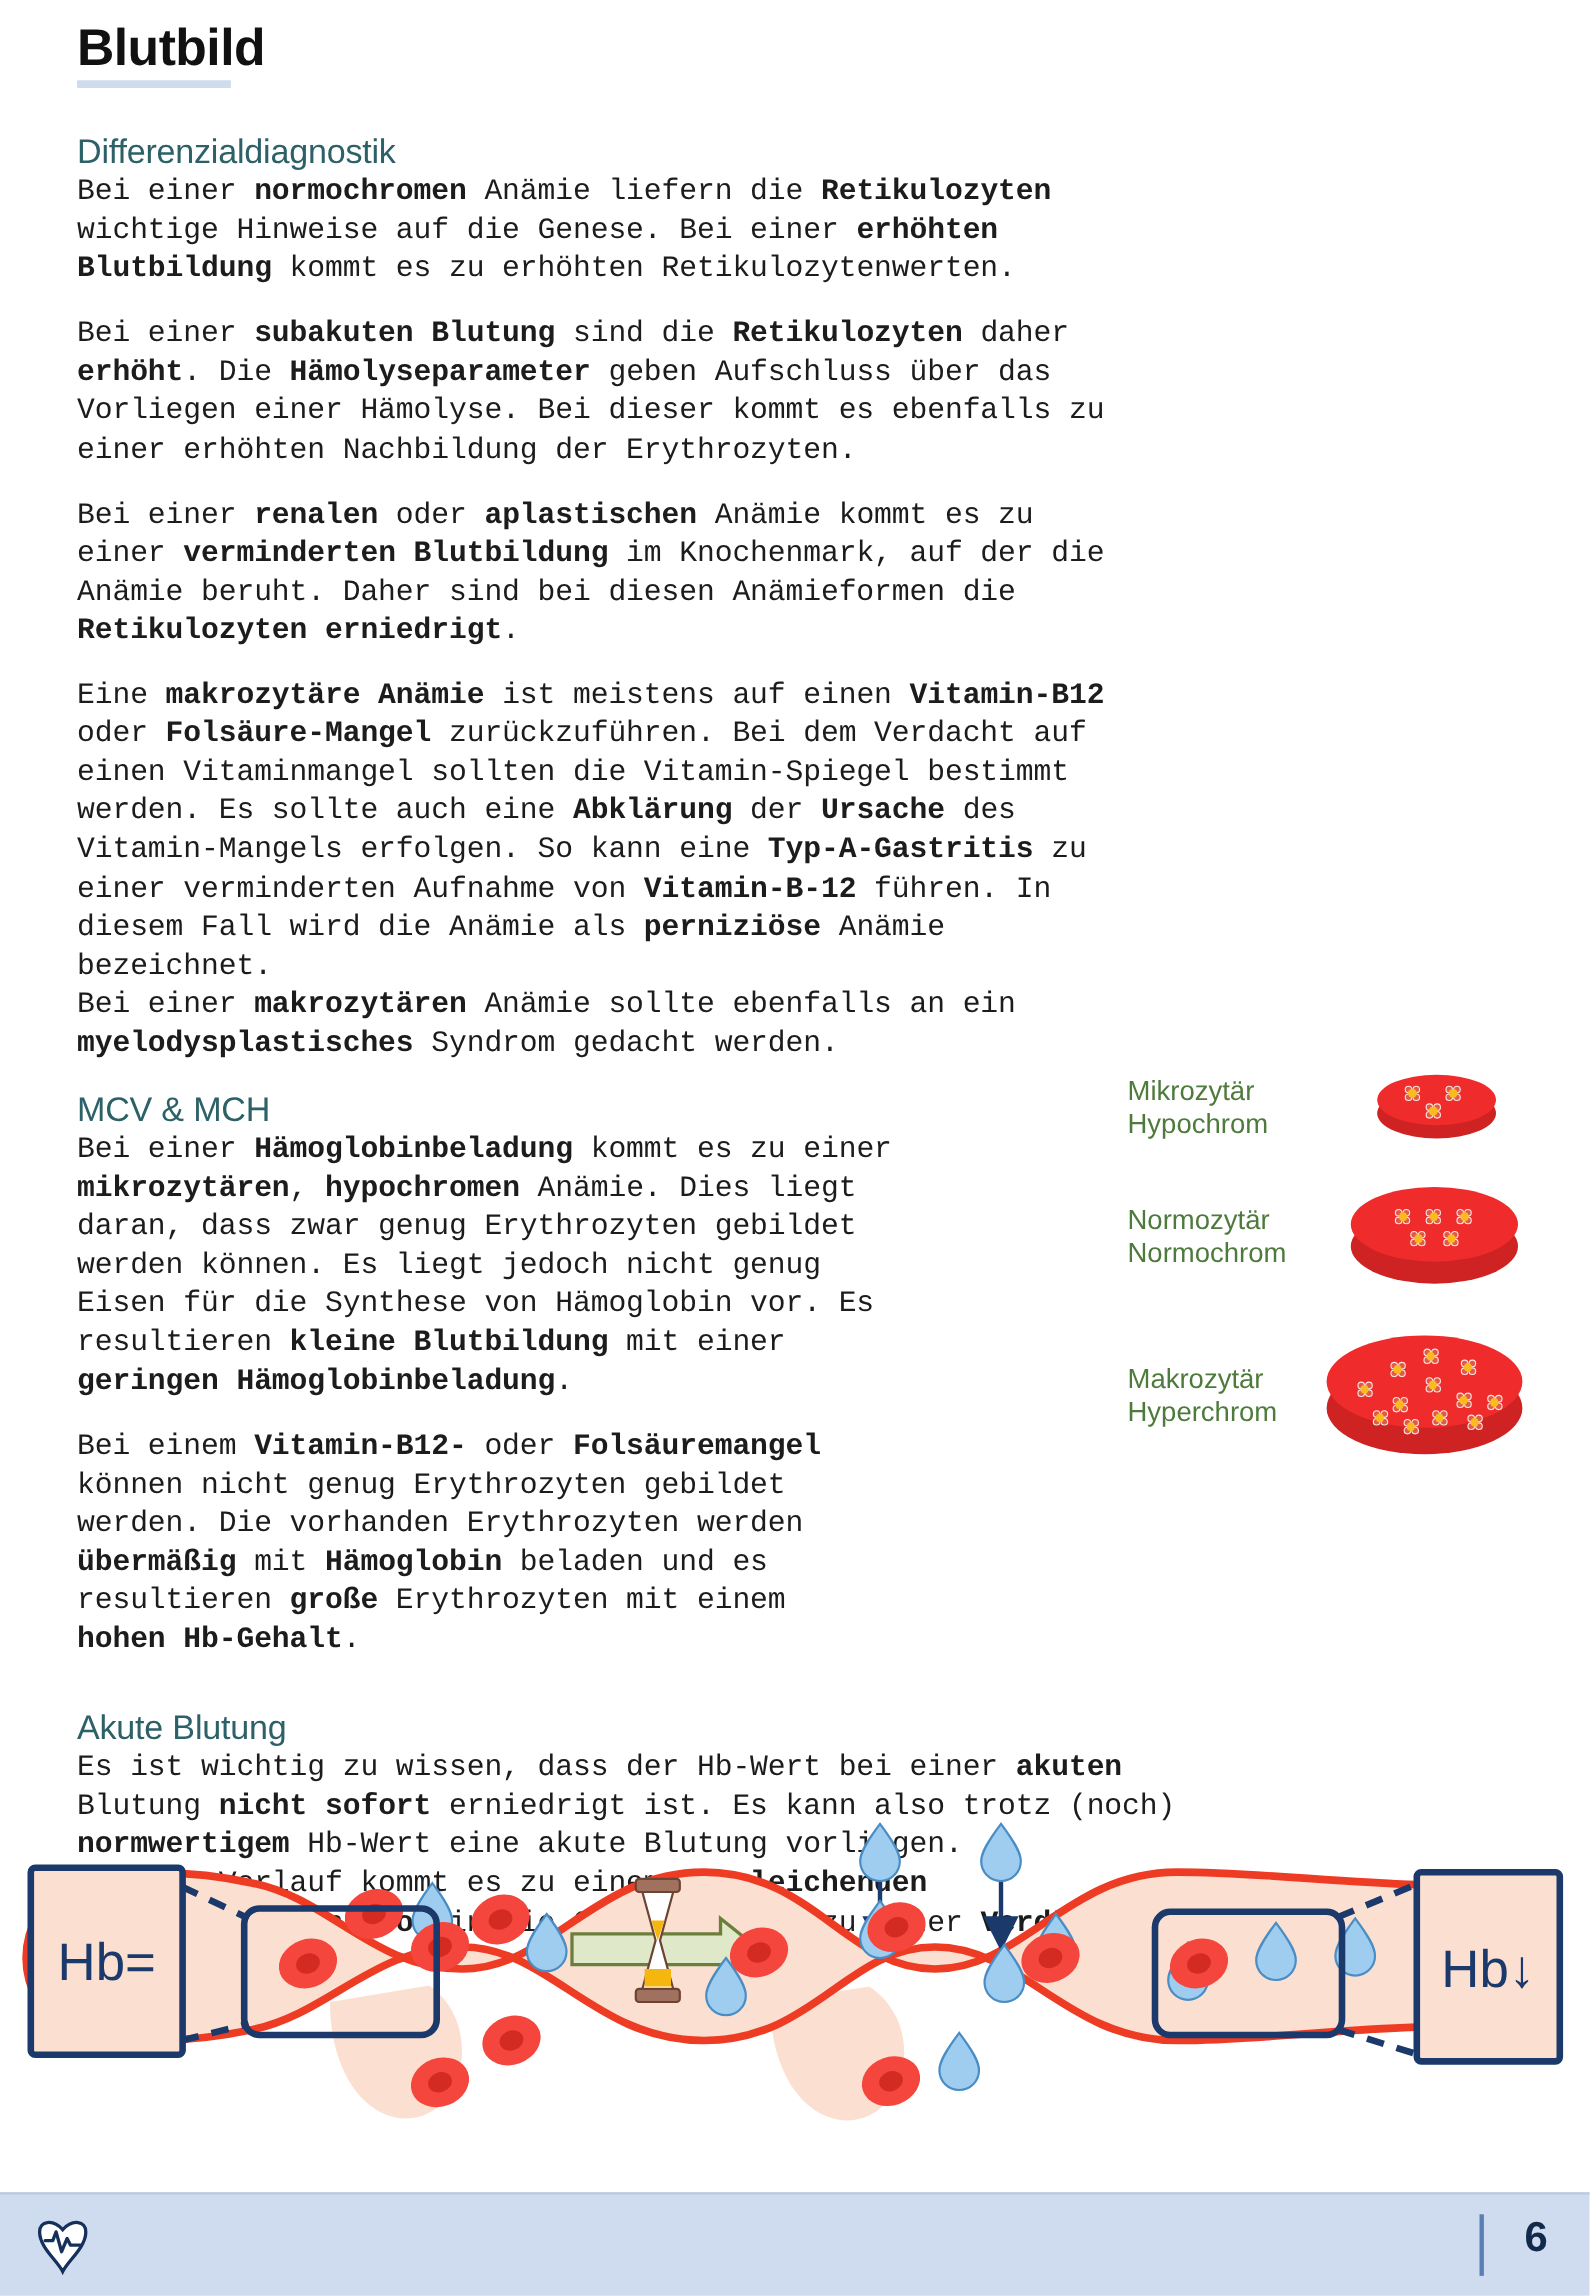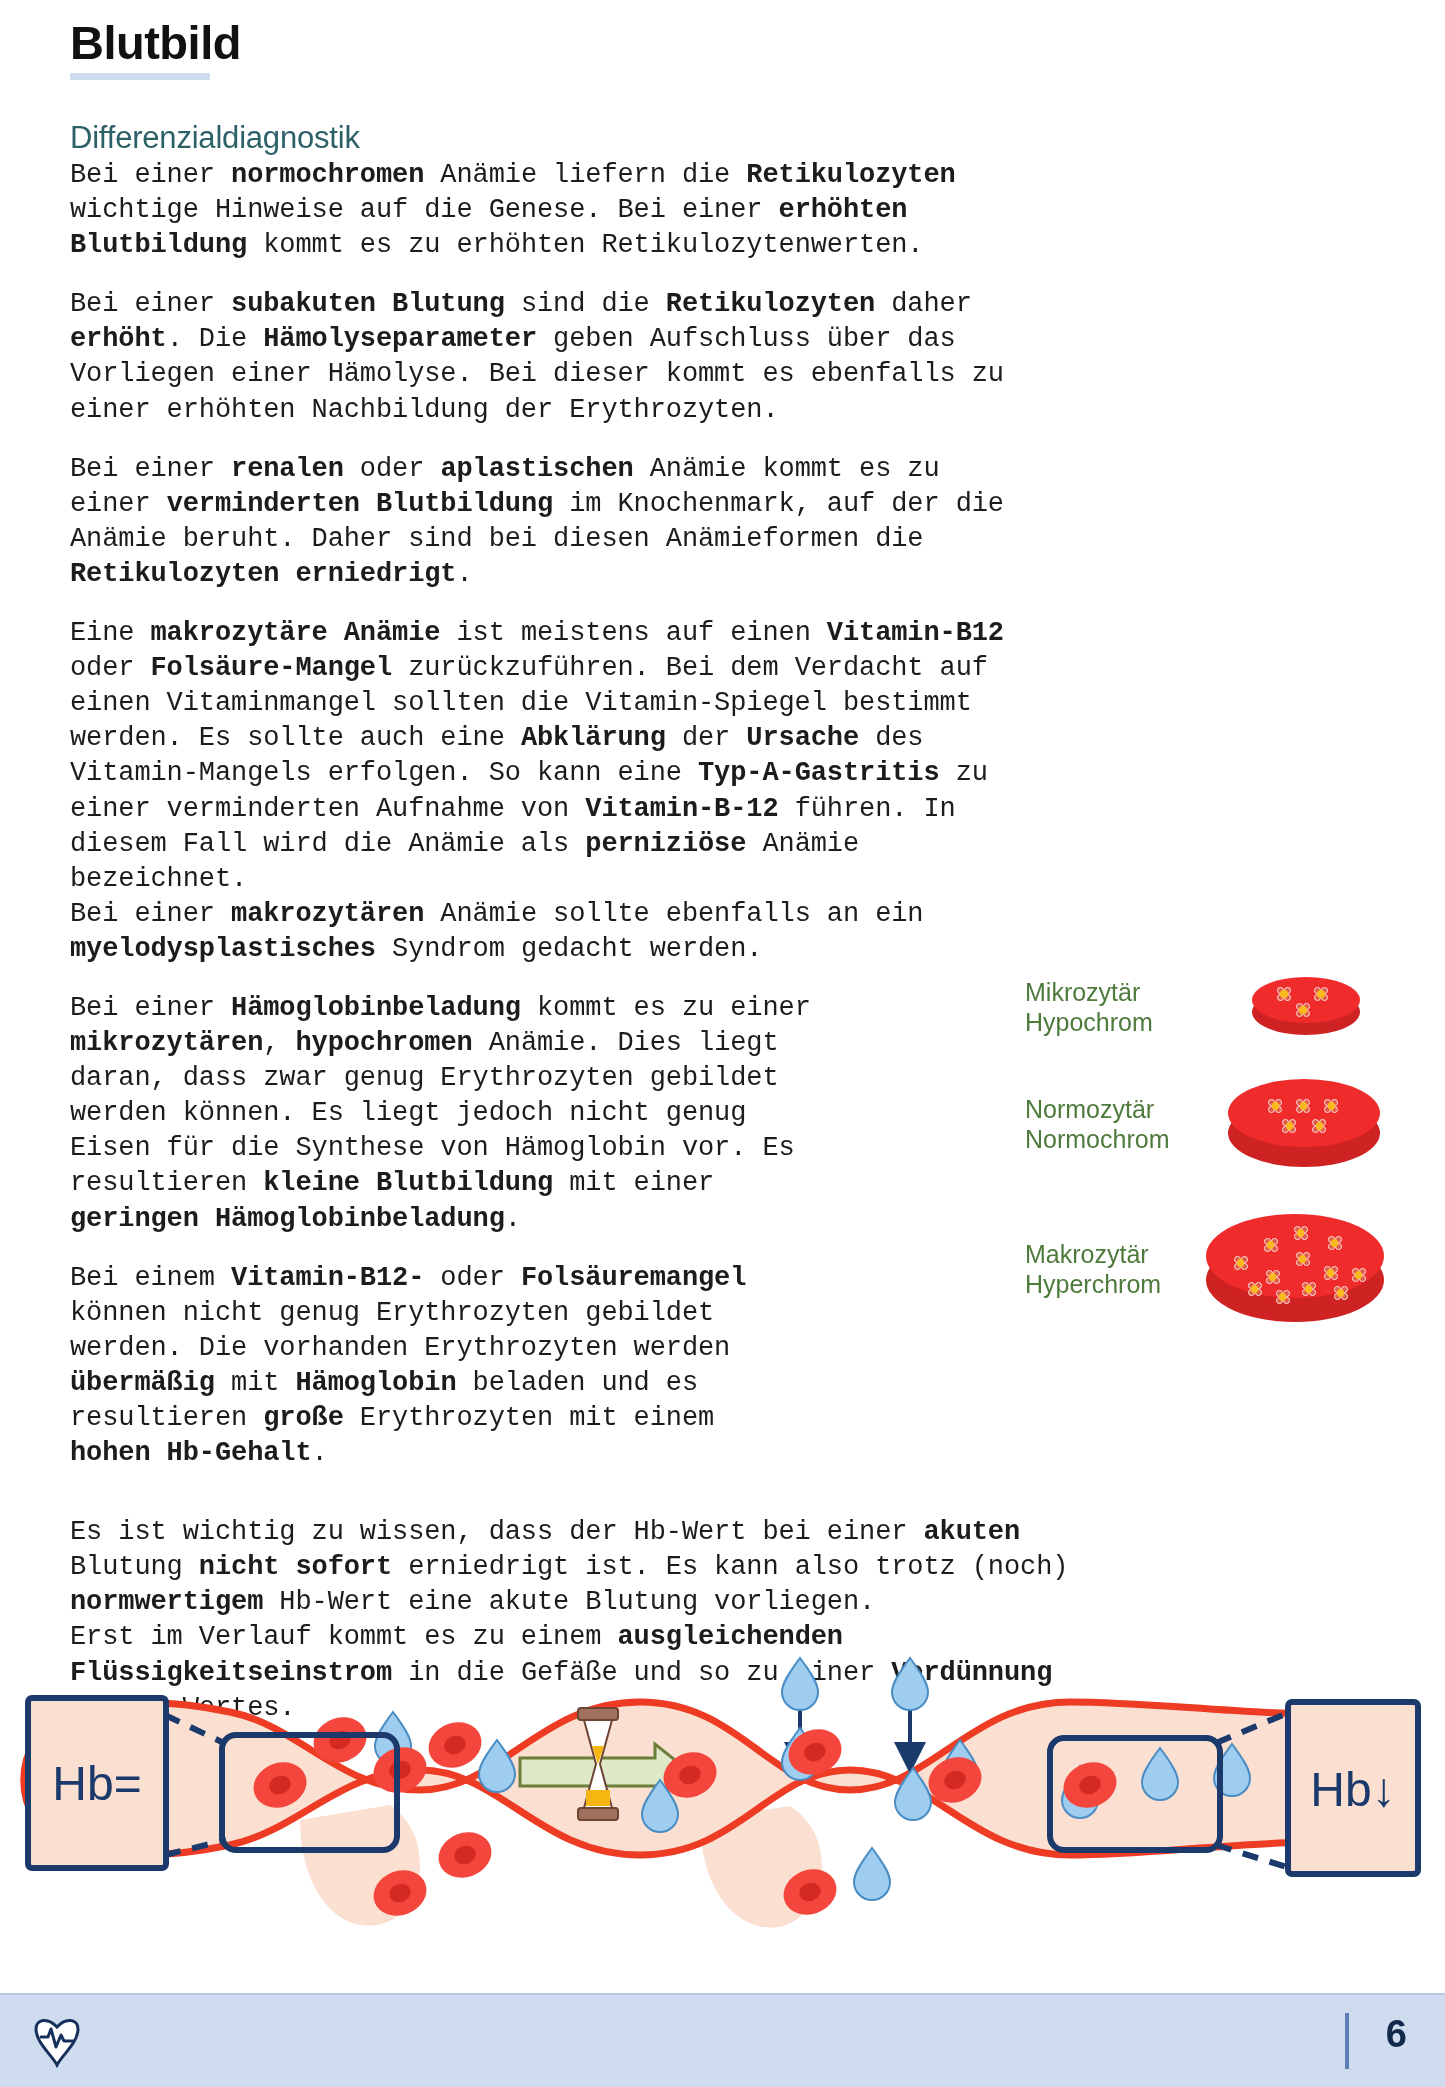--- a/index.html
+++ b/index.html
@@ -116,20 +116,21 @@
   <div class="content">
 
     <h2 class="sec-head">Differenzialdiagnostik</h2>
 
     <p class="para block-narrow">Bei einer <b>normochromen</b> Anämie liefern die <b>Retikulozyten</b> wichtige Hinweise auf die Genese. Bei einer <b>erhöhten Blutbildung</b> kommt es zu erhöhten Retikulozytenwerten.</p>
     <p class="para block-narrow">Bei einer <b>subakuten Blutung</b> sind die <b>Retikulozyten</b> daher <b>erhöht</b>. Die <b>Hämolyseparameter</b> geben Aufschluss über das Vorliegen einer Hämolyse. Bei dieser kommt es ebenfalls zu einer erhöhten Nachbildung der Erythrozyten.</p>
     <p class="para block-narrow">Bei einer <b>renalen</b> oder <b>aplastischen</b> Anämie kommt es zu einer <b>verminderten Blutbildung</b> im Knochenmark, auf der die Anämie beruht. Daher sind bei diesen Anämieformen die <b>Retikulozyten erniedrigt</b>.</p>
     <p class="para block-narrow">Eine <b>makrozytäre Anämie</b> ist meistens auf einen <b>Vitamin-B12</b> oder <b>Folsäure-Mangel</b> zurückzuführen. Bei dem Verdacht auf einen Vitaminmangel sollten die Vitamin-Spiegel bestimmt werden. Es sollte auch eine <b>Abklärung</b> der <b>Ursache</b> des Vitamin-Mangels erfolgen. So kann eine <b>Typ-A-Gastritis</b> zu einer verminderten Aufnahme von <b>Vitamin-B-12</b> führen. In diesem Fall wird die Anämie als <b>perniziöse</b> Anämie bezeichnet.<br>Bei einer <b>makrozytären</b> Anämie sollte ebenfalls an ein <b>myelodysplastisches</b> Syndrom gedacht werden.</p>
 
     <div class="mcv-section">
+      <h2 class="sec-head">MCV &amp; MCH</h2>
 
       <div class="mcv-text">
         <p class="para" style="width:745px">Bei einer <b>Hämoglobinbeladung</b> kommt es zu einer <b>mikrozytären</b>, <b>hypochromen</b> Anämie. Dies liegt daran, dass zwar genug Erythrozyten gebildet werden können. Es liegt jedoch nicht genug Eisen für die Synthese von Hämoglobin vor. Es resultieren <b>kleine Blutbildung</b> mit einer <b>geringen Hämoglobinbeladung</b>.</p>
         <p class="para" style="width:720px;margin-bottom:16px">Bei einem <b>Vitamin-B12-</b> oder <b>Folsäuremangel</b> können nicht genug Erythrozyten gebildet werden. Die vorhanden Erythrozyten werden <b>übermäßig</b> mit <b>Hämoglobin</b> beladen und es resultieren <b>große</b> Erythrozyten mit einem <b>hohen Hb-Gehalt</b>.</p>
       </div>
 
       <div class="cells-panel">
 
         <div class="cell-row" style="left:0;top:8px;width:355px;">
           <div class="cell-label" style="width:205px">
@@ -301,20 +302,21 @@
                 <i class="d"></i>
                 <u></u>
               </div>
           </div>
         </div>
 
       </div>
     </div>
 
     <div style="margin-top:44px">
+      <h2 class="sec-head">Akute Blutung</h2>
       <p class="para block-narrow" style="width:1000px">Es ist wichtig zu wissen, dass der Hb-Wert bei einer <b>akuten</b> Blutung <b>nicht sofort</b> erniedrigt ist. Es kann also trotz (noch) <b>normwertigem</b> Hb-Wert eine akute Blutung vorliegen.<br>Erst im Verlauf kommt es zu einem <b>ausgleichenden Flüssigkeitseinstrom</b> in die Gefäße und so zu einer <b>Verdünnung</b> des Hb-Wertes.</p>
     </div>
 
   </div>
 
   <div class="figure">
     <svg width="1445" height="295" viewBox="0 0 1445 295">
       <defs>
         <marker id="ar" markerWidth="8" markerHeight="8" refX="4" refY="4" orient="auto">
           <path d="M0,0 L8,4 L0,8 z" fill="#1b3a6b"></path>

